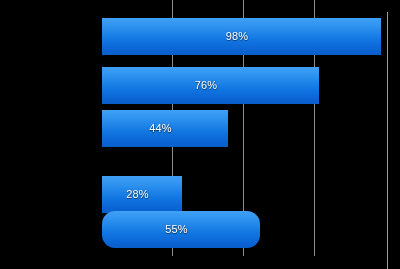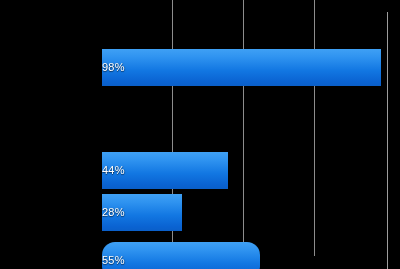--- a/index.html
+++ b/index.html
@@ -50,22 +50,21 @@
     height: 100%;
     background: linear-gradient(to bottom,
                 #3fa0f4 0%,
                 #2f93f0 22%,
                 #1277e2 58%,
                 #0a63d2 88%,
                 #0a5fc9 100%);
     box-sizing: border-box;
     display: flex;
     align-items: center;
-    justify-content: flex-start;
-    margin-top: 31px;
+    justify-content: center;
   }
   .bar-label {
     color: #ffffff;
     font-size: 11px;
     font-family: "Liberation Sans", sans-serif;
     letter-spacing: 0.2px;
     padding-right: 9px;
     text-shadow: 0 1px 1px rgba(0,0,0,0.55),
                  1px 0 1px rgba(0,0,0,0.25);
     white-space: nowrap;
@@ -83,28 +82,33 @@
     <div class="gridline" style="left:243px; top:0px; height:256px;"></div>
     <div class="gridline" style="left:314px; top:0px; height:256px;"></div>
     <div class="gridline full-height" style="left:387px; top:12px; height:257px;"></div>
 
     <div class="bar-row" style="top:18px; height:37px;">
       <div class="bar" style="width:279px;">
         <span class="bar-label">98%</span>
       </div>
     </div>
 
+    <div class="bar-row" style="top:67px; height:37px;">
+      <div class="bar" style="width:217px;">
+        <span class="bar-label">76%</span>
+      </div>
+    </div>
 
-    <div class="bar-row" style="top:121px; height:37px;">
+    <div class="bar-row" style="top:110px; height:37px;">
       <div class="bar" style="width:126px;">
         <span class="bar-label">44%</span>
       </div>
     </div>
 
-    <div class="bar-row" style="top:163px; height:37px;">
+    <div class="bar-row" style="top:176px; height:37px;">
       <div class="bar" style="width:80px;">
         <span class="bar-label">28%</span>
       </div>
     </div>
 
     <div class="bar-row" style="top:211px; height:37px;">
       <div class="bar" style="width:158px;border-radius:13px;">
         <span class="bar-label">55%</span>
       </div>
     </div>

